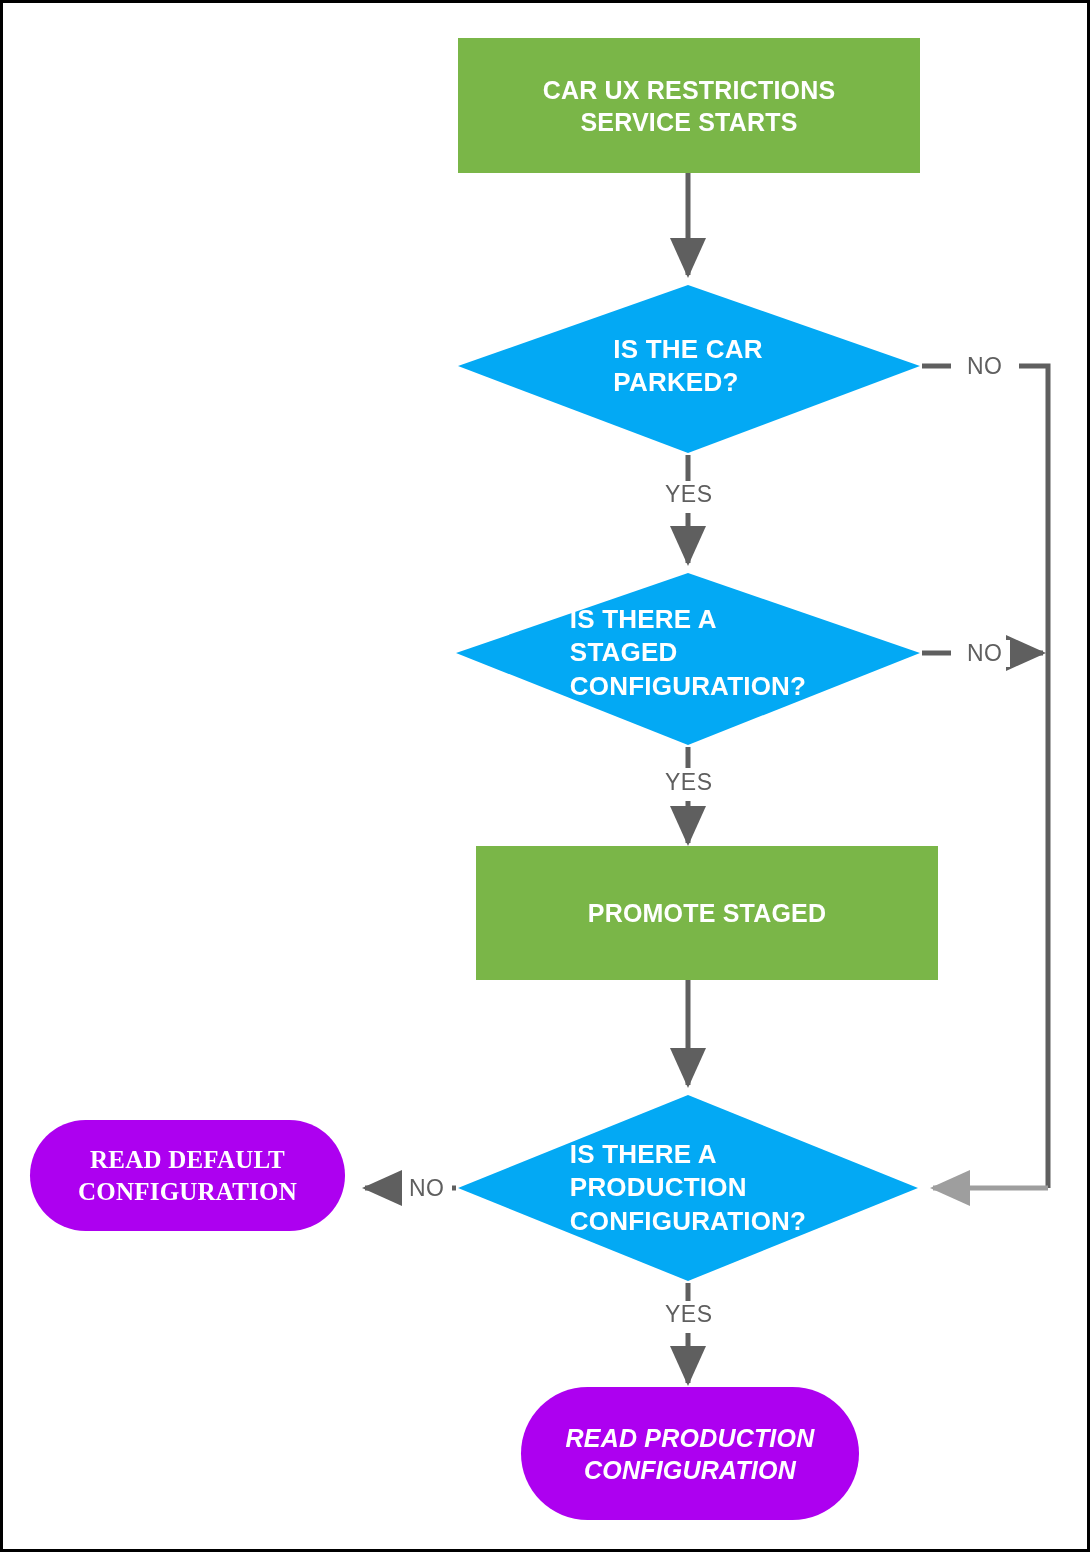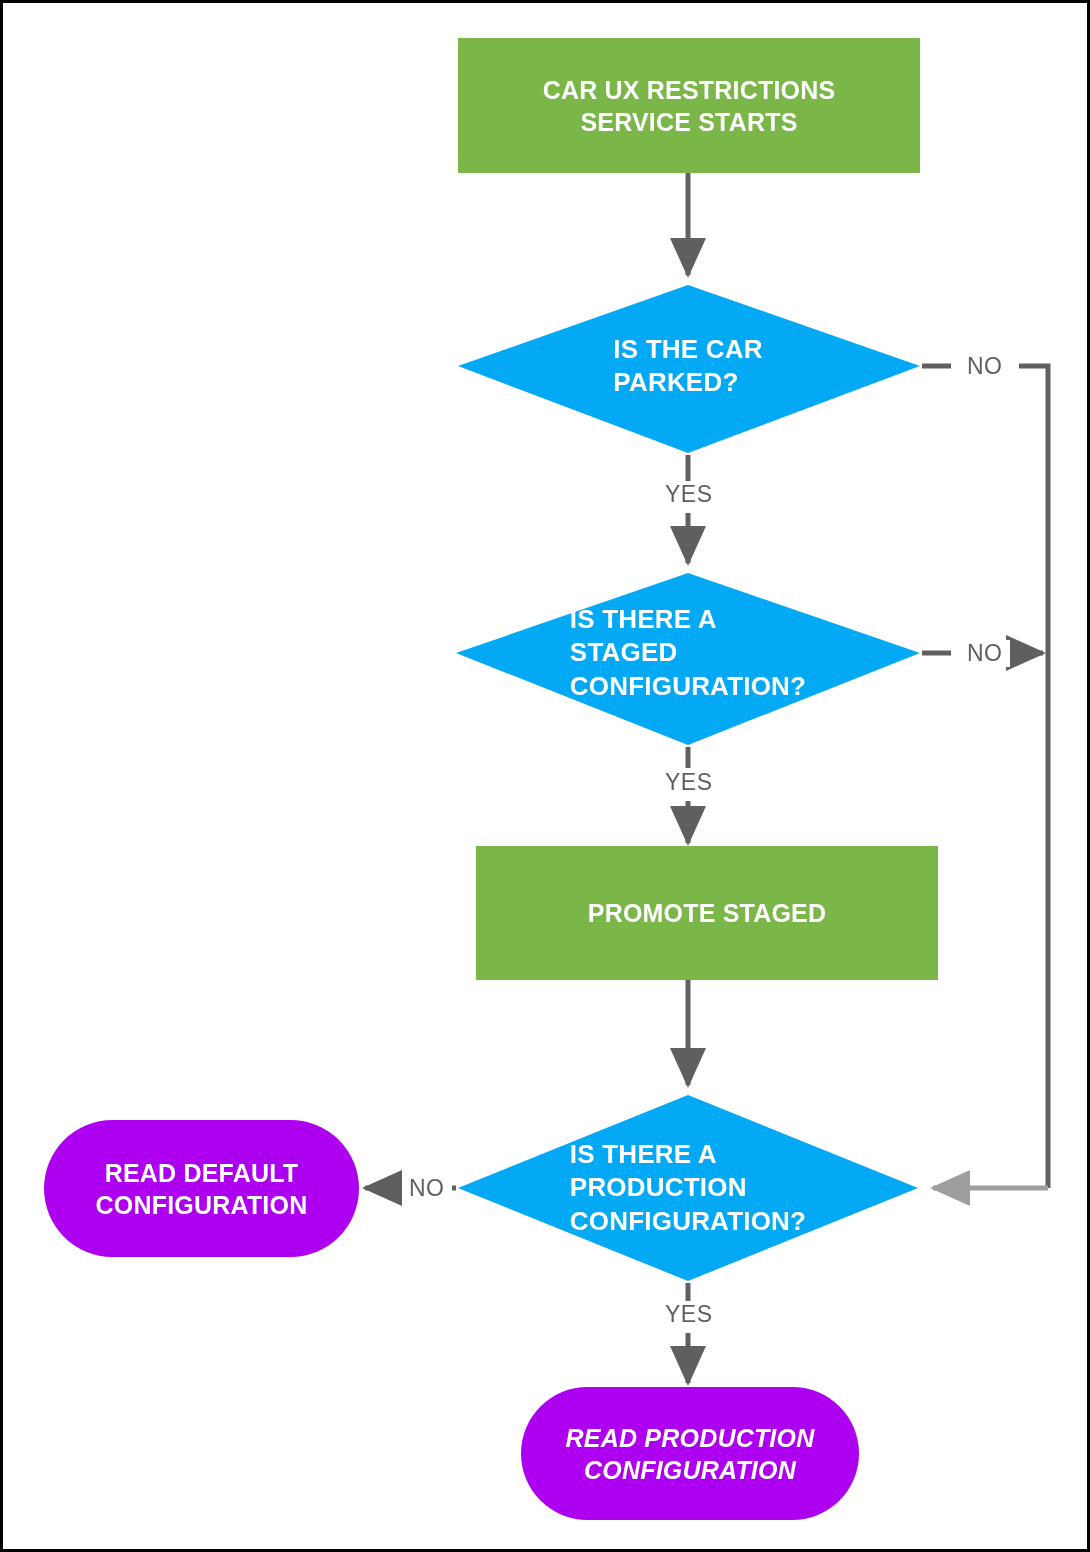--- a/index.html
+++ b/index.html
@@ -158,21 +158,21 @@
   </div>
 
   <div class="node-decision-label" style="left:530px; top:1130px; width:310px; height:110px;">
     <div>
       <div>IS THERE A</div>
       <div>PRODUCTION</div>
       <div>CONFIGURATION?</div>
     </div>
   </div>
 
-  <div class="node node-terminator" style="left:41px; top:1117px; width:315px; height:137px;">
+  <div class="node node-terminator" style="left:27px; top:1117px; width:315px; height:111px;font-family:Liberation Serif, serif;">
     <div>
       <div>READ DEFAULT</div>
       <div>CONFIGURATION</div>
     </div>
   </div>
 
   <div class="node node-terminator" style="left:518px; top:1384px; width:338px; height:133px;font-style:italic;">
     <div>
       <div>READ PRODUCTION</div>
       <div>CONFIGURATION</div>

